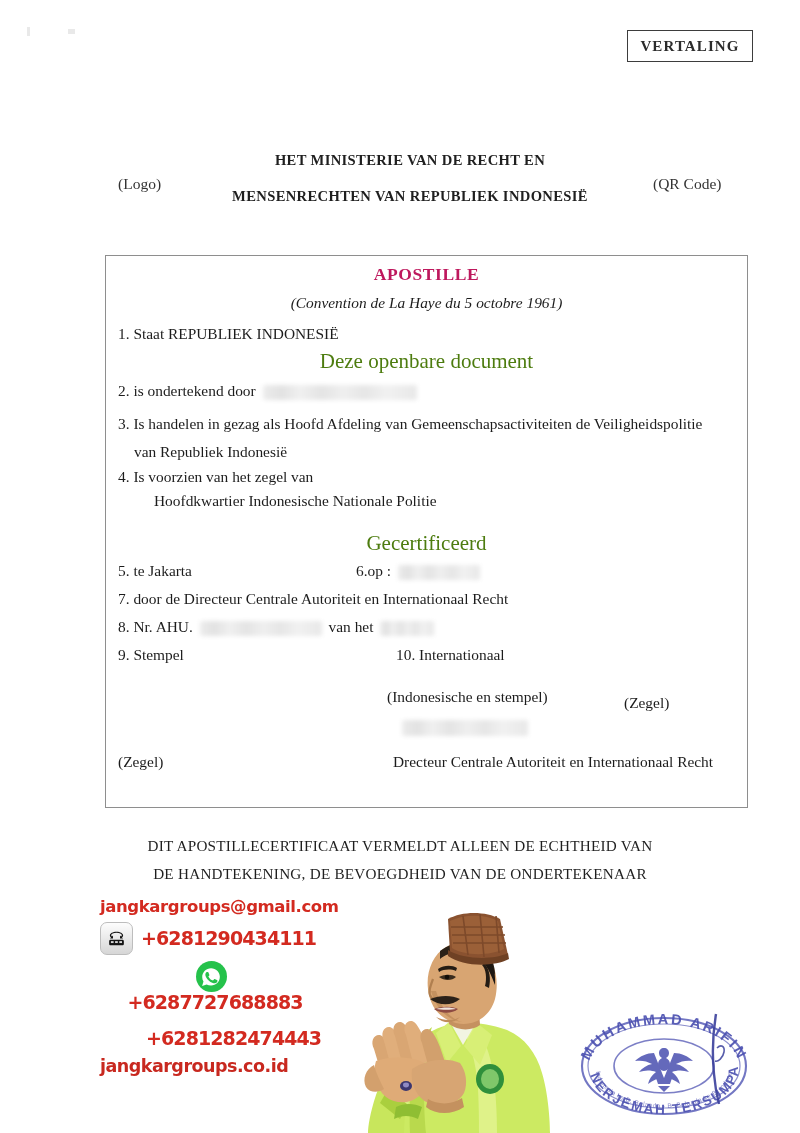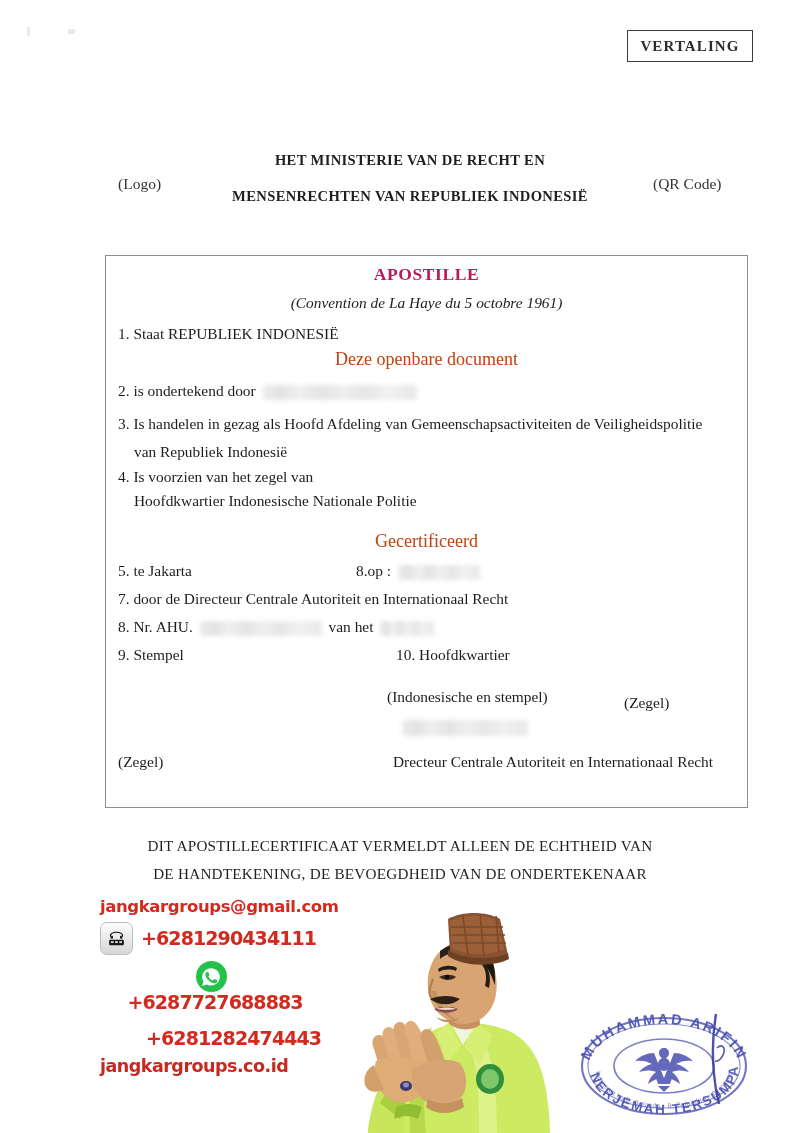--- a/index.html
+++ b/index.html
@@ -116,22 +116,22 @@
     font-size: 15.4px;
     color: #1c1c1c;
     line-height: 26px;
     white-space: nowrap;
   }
   .centered-line {
     position: absolute;
     left: 0;
     width: 100%;
     text-align: center;
-    font-size: 18px;
-    color: #c2410c;
+    font-size: 21px;
+    color: #4d7c0f;
   }
   .sub-line {
     position: absolute;
     font-size: 15.4px;
     color: #1c1c1c;
     white-space: nowrap;
   }
 
   
   .redacted {
@@ -284,30 +284,30 @@
     <div class="item" style="left:12px;top:155px;">
       <span>3.</span>
       <span>Is handelen in gezag als Hoofd Afdeling van Gemeenschapsactiviteiten de Veiligheidspolitie</span>
     </div>
     <div class="sub-line" style="left:28px;top:187px;text-align:right;">van Republiek Indonesië</div>
 
     <div class="item" style="left:12px;top:208px;">
       <span>4.</span>
       <span>Is voorzien van het zegel van</span>
     </div>
-    <div class="sub-line" style="left:28px;top:236px;">Hoofdkwartier Indonesische Nationale Politie</div>
+    <div class="sub-line" style="left:48px;top:236px;">Hoofdkwartier Indonesische Nationale Politie</div>
 
     <div class="centered-line" style="top:275px;">Gecertificeerd</div>
 
     <div class="item" style="left:12px;top:302px;">
       <span>5.</span>
       <span>te Jakarta</span>
     </div>
     <div class="item" style="left:250px;top:302px;">
-      <span>8.op :</span>
+      <span>6.op :</span>
       <span class="redacted" style="width:82px;"></span>
     </div>
 
     <div class="item" style="left:12px;top:330px;">
       <span>7.</span>
       <span>door de Directeur Centrale Autoriteit en Internationaal Recht</span>
     </div>
 
     <div class="item" style="left:12px;top:358px;">
       <span>8.</span>
@@ -316,21 +316,21 @@
       <span>van het</span>
       <span class="redacted" style="width:54px;"></span>
     </div>
 
     <div class="item" style="left:12px;top:386px;">
       <span>9.</span>
       <span>Stempel</span>
     </div>
     <div class="item" style="left:290px;top:386px;">
       <span>10.</span>
-      <span>Hoofdkwartier</span>
+      <span>Internationaal</span>
     </div>
 
     <div class="sub-line" style="left:281px;top:432px;">(Indonesische en stempel)</div>
     <div class="sub-line" style="left:518px;top:438px;">(Zegel)</div>
 
     <div style="position:absolute;left:293px;top:462px;">
       <span class="redacted" style="width:126px;height:16px;"></span>
     </div>
 
     <div class="sub-line" style="left:12px;top:497px;">(Zegel)</div>

